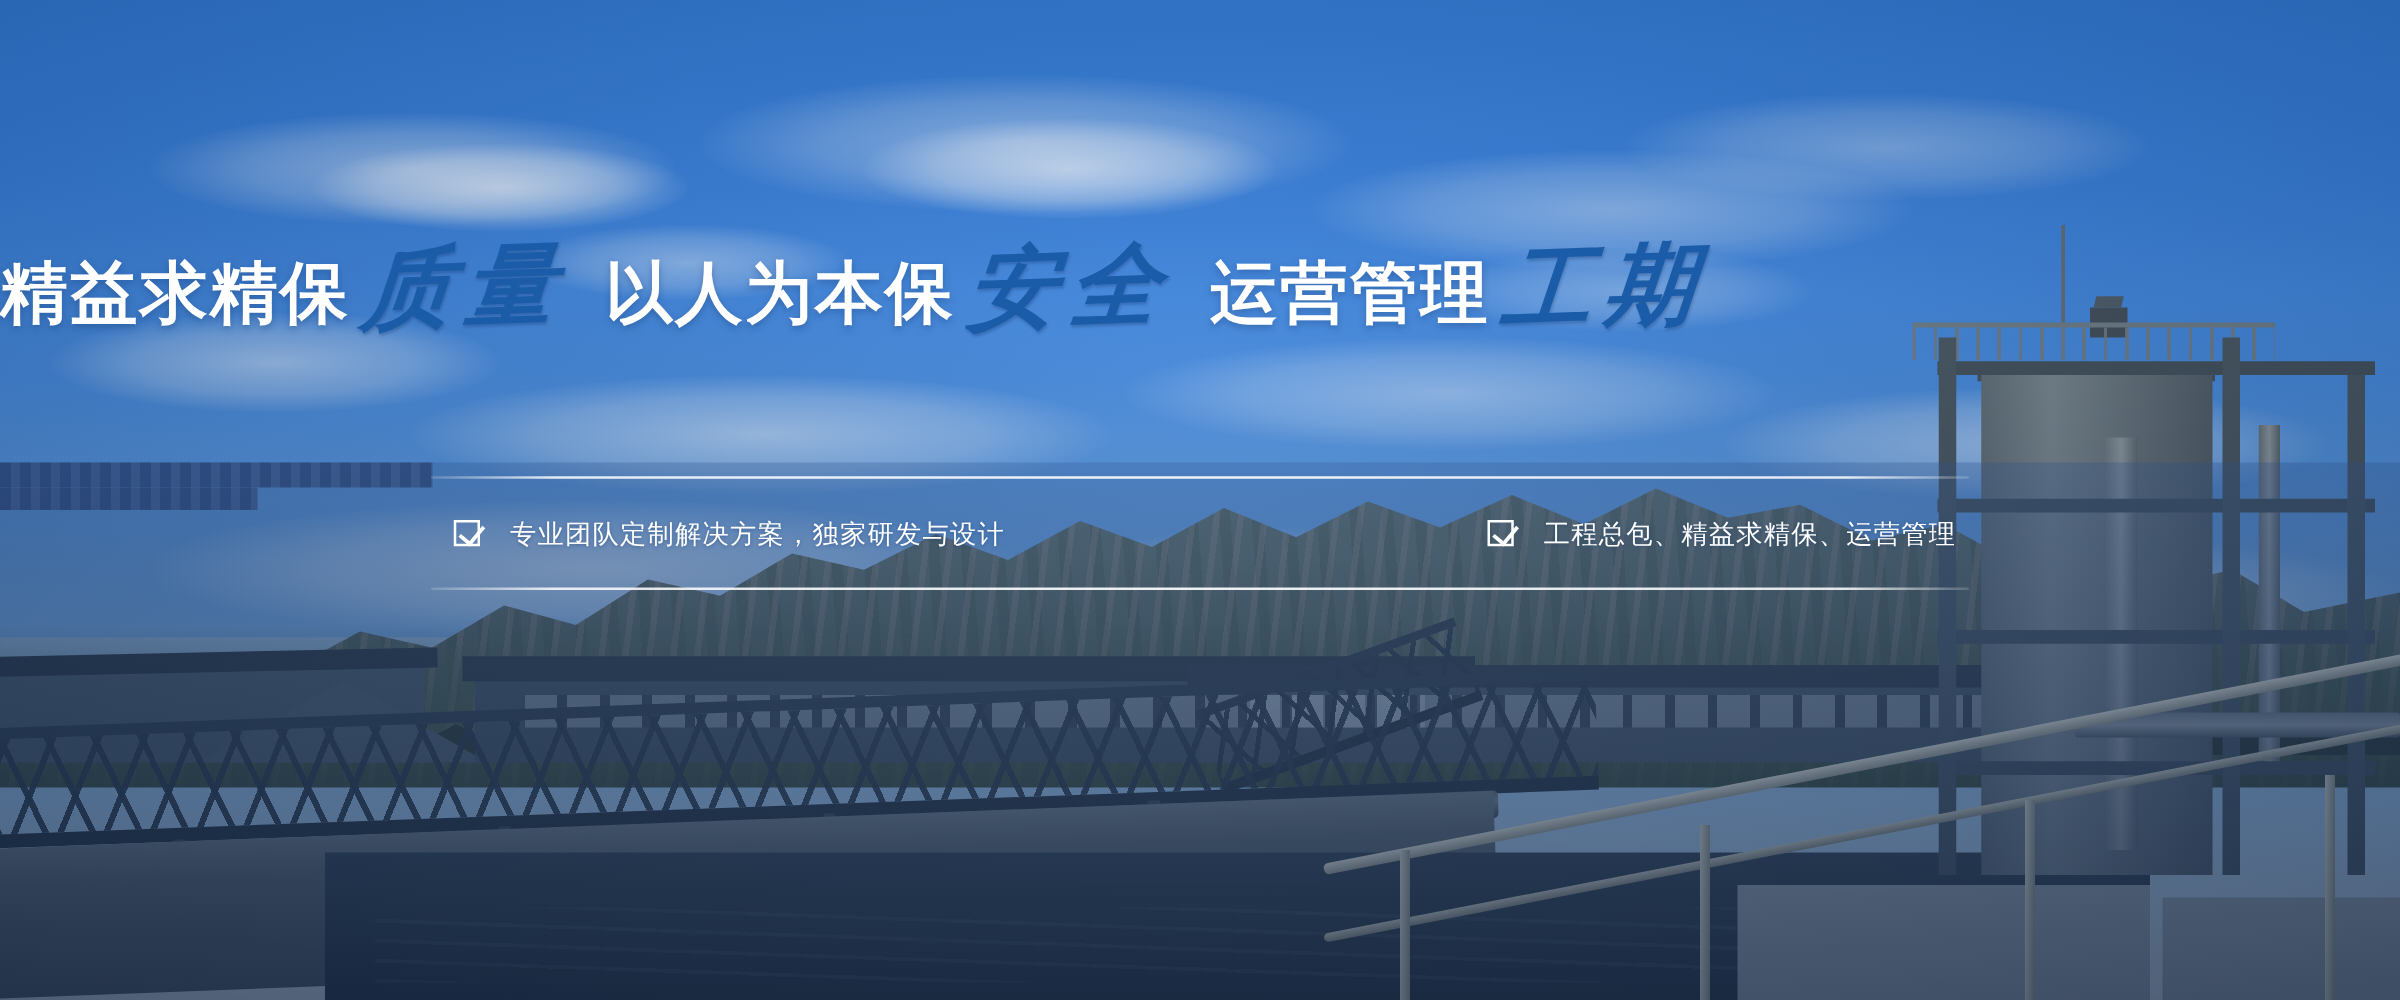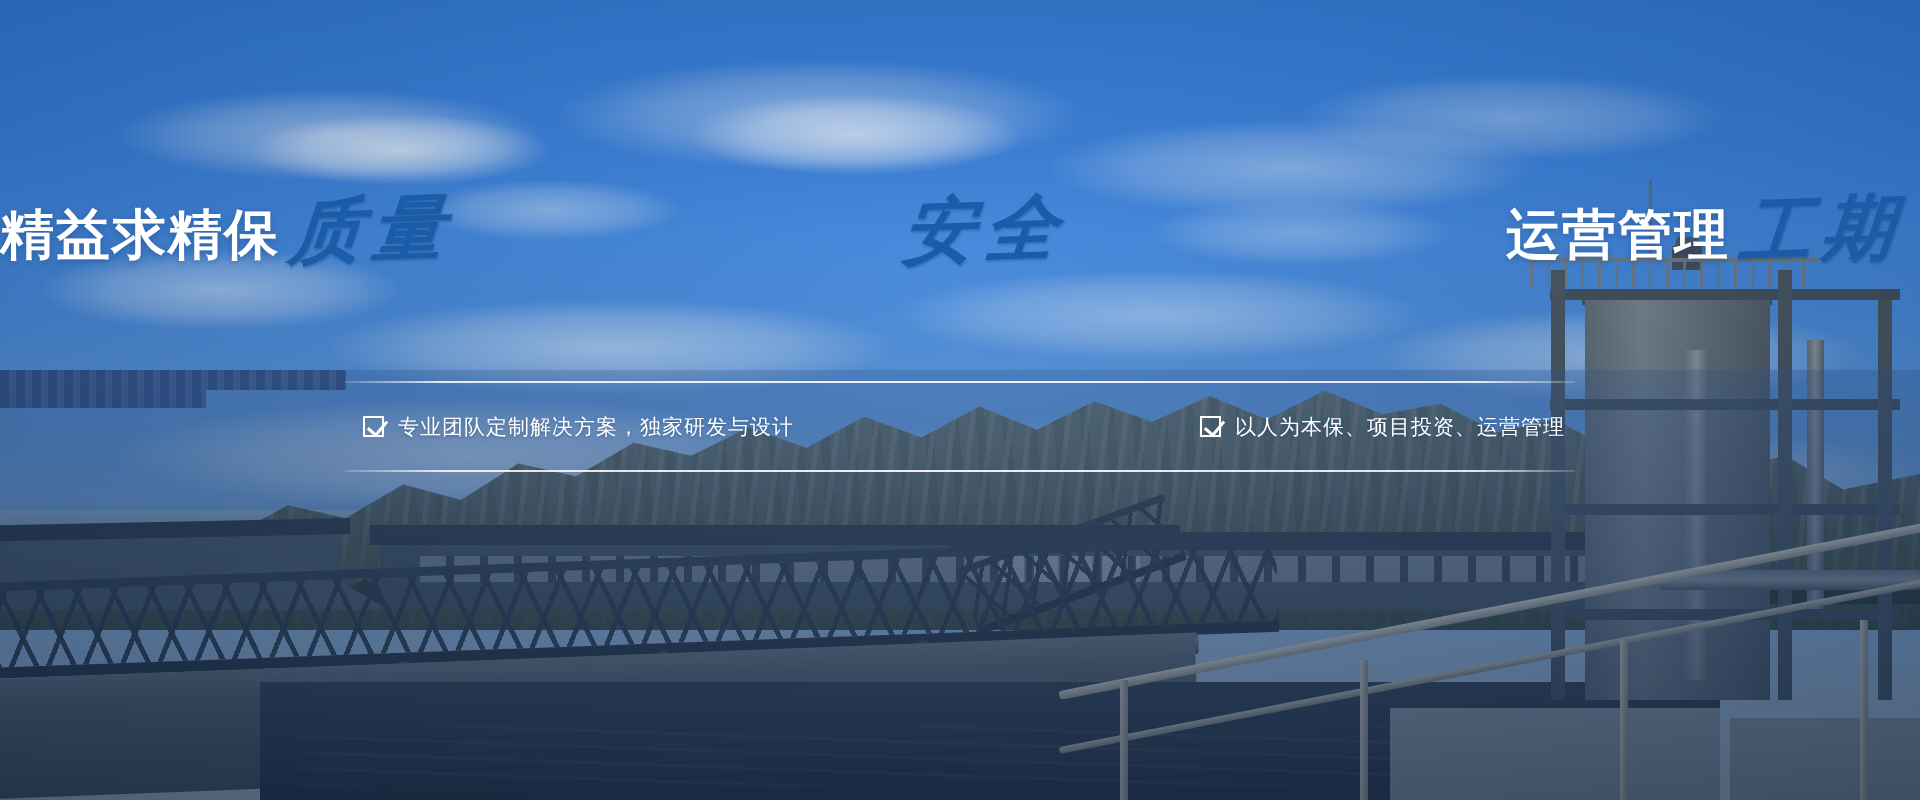--- a/index.html
+++ b/index.html
@@ -51,21 +51,21 @@
   .c11{ left:120px;  top:400px; width:700px; height:110px; opacity:.60; }
   .c12{ left:760px;  top:420px; width:760px; height:100px; opacity:.55; }
   .c13{ left:1400px; top:430px; width:520px; height:95px;  opacity:.45; }
   .c14{ left:420px;  top:180px; width:260px; height:60px;  opacity:.45; }
   .c15{ left:1150px; top:200px; width:300px; height:65px;  opacity:.35; }
 
   
   .hero{
     position:absolute;
     left:0; right:16px; top:196px;
-    display:flex; justify-content:space-between; align-items:flex-end;
+    display:flex; justify-content:flex-start; align-items:flex-end;
     gap:30px;
     z-index:6;
   }
   .phrase{ display:flex; align-items:flex-end; }
   .plain{
     font-size:54px;
     font-weight:bold;
     color:#ffffff;
     letter-spacing:2px;
     line-height:1;
@@ -102,21 +102,21 @@
       rgba(255,255,255,.15) 100%);
   }
   .features{
     height:87px;
     display:flex;
     align-items:center;
     justify-content:space-between;
     padding:0 10px 0 18px;
   }
   .feature{
-    display:flex; align-items:center; gap:14px;
+    display:flex; align-items:center; gap:24px;
   }
   .chk{
     width:21px; height:21px;
     border:2px solid #ffffff;
     position:relative;
     flex:0 0 auto;
   }
   .chk::after{
     content:"";
     position:absolute;
@@ -438,36 +438,37 @@
   </div>
 
   <div class="vignette"></div>
 
   <div class="hero">
     <div class="phrase">
       <span class="plain">精益求精保</span>
       <span class="callig">质量</span>
     </div>
     <div class="phrase">
+      <span class="plain">以人为本保</span>
       <span class="callig">安全</span>
     </div>
     <div class="phrase">
       <span class="plain">运营管理</span>
       <span class="callig">工期</span>
     </div>
   </div>
 
   <div class="strip">
     <div class="rule"></div>
     <div class="features">
       <div class="feature">
         <span class="chk"></span>
         <span class="ftext">专业团队定制解决方案，独家研发与设计</span>
       </div>
       <div class="feature">
         <span class="chk"></span>
-        <span class="ftext">以人为本保、项目投资、运营管理</span>
+        <span class="ftext">工程总包、精益求精保、运营管理</span>
       </div>
     </div>
     <div class="rule"></div>
   </div>
 
 </div>
 
 </body></html>

